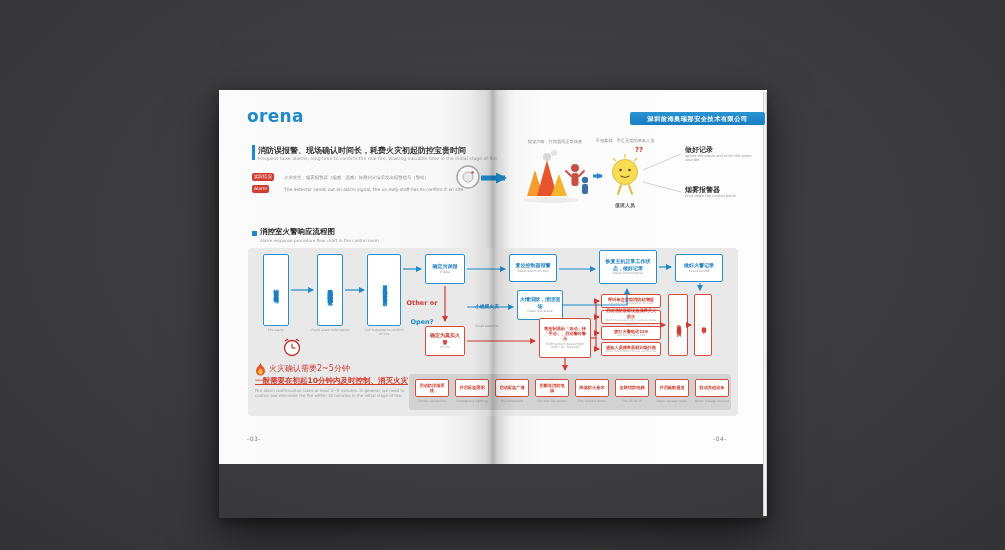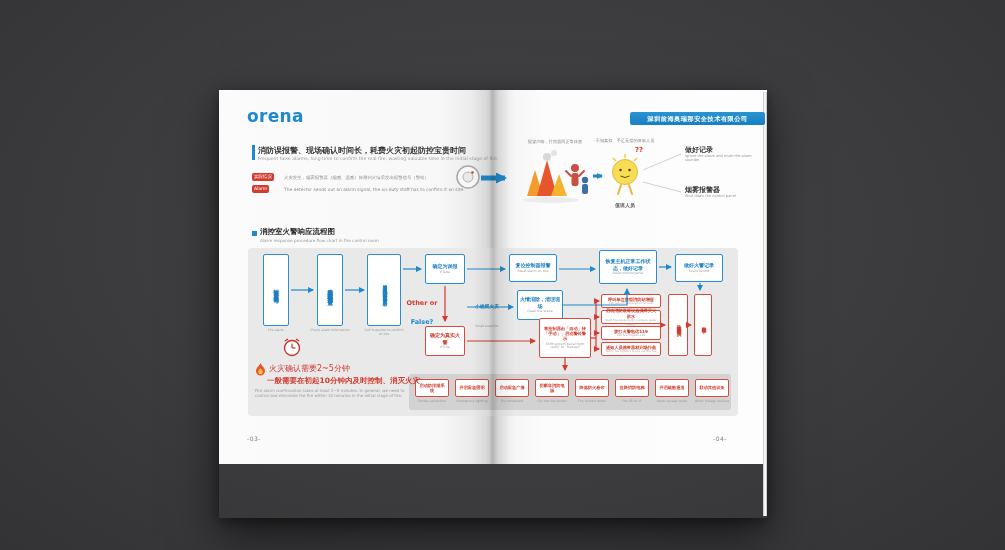--- a/index.html
+++ b/index.html
@@ -160,21 +160,21 @@
     </div>
     <div class="ucap" style="left:143px;top:238px;width:44px;">Call inspector to confirm on site</div>
 
     <div class="box blue" style="left:206px;top:164px;width:40px;height:30px;">
       <div class="lb">确定为误报</div>
       <div class="cap">If false</div>
     </div>
 
     <div class="abs" style="left:184px;top:200px;width:38px;text-align:center;">
       <span class="tf-true">Other or</span><br>
-      <span class="tf-false">False?</span>
+      <span class="tf-false">Open?</span>
     </div>
 
     <div class="box blue" style="left:290px;top:164px;width:48px;height:28px;">
       <div class="lb">复位控制器报警</div>
       <div class="cap">Reset alarm on site</div>
     </div>
     <div class="box blue" style="left:380px;top:160px;width:58px;height:34px;">
       <div class="lb">恢复主机正常工作状态，做好记录</div>
       <div class="cap">Reset control panel</div>
     </div>
@@ -268,21 +268,21 @@
       </svg>
     </div>
 
     <div class="abs" style="left:36px;top:271px;">
       <svg width="11" height="13" viewBox="0 0 11 13">
         <path d="M5.5,0 C6.5,3 10,4.5 10,8 A4.5,4.5 0 0 1 1,8 C1,4.5 4.5,3 5.5,0 Z" fill="#e8542e"></path>
         <path d="M5.5,5 C6,6.5 7.8,7 7.8,9 A2.3,2.3 0 0 1 3.2,9 C3.2,7 5,6.5 5.5,5 Z" fill="#f8c33a"></path>
       </svg>
     </div>
     <div class="abs warn1" style="left:50px;top:273px;">火灾确认需要2~5分钟</div>
-    <div class="abs warn2" style="left:48px;top:286px;">一般需要在初起10分钟内及时控制、消灭火灾</div>
+    <div class="abs warn2" style="left:36px;top:286px;text-decoration:underline;">一般需要在初起10分钟内及时控制、消灭火灾</div>
     <div class="abs warn-en" style="left:36px;top:298px;width:150px;">Fire alarm confirmation takes at least 2~5 minutes. In general, we need to control and eliminate the fire within 10 minutes in the initial stage of fire.</div>
 
     <div class="abs pagenum" style="left:28px;top:345px;">-03-</div>
     <div class="abs pagenum" style="left:494px;top:345px;">-04-</div>
 
     <svg class="connectors" width="548" height="374" viewBox="0 0 548 374">
       <defs>
         <marker id="ab" markerUnits="userSpaceOnUse" markerWidth="6" markerHeight="6" refX="5" refY="3" orient="auto">
           <path d="M0,0 L6,3 L0,6 Z" fill="#1f89cb"></path>
         </marker>

